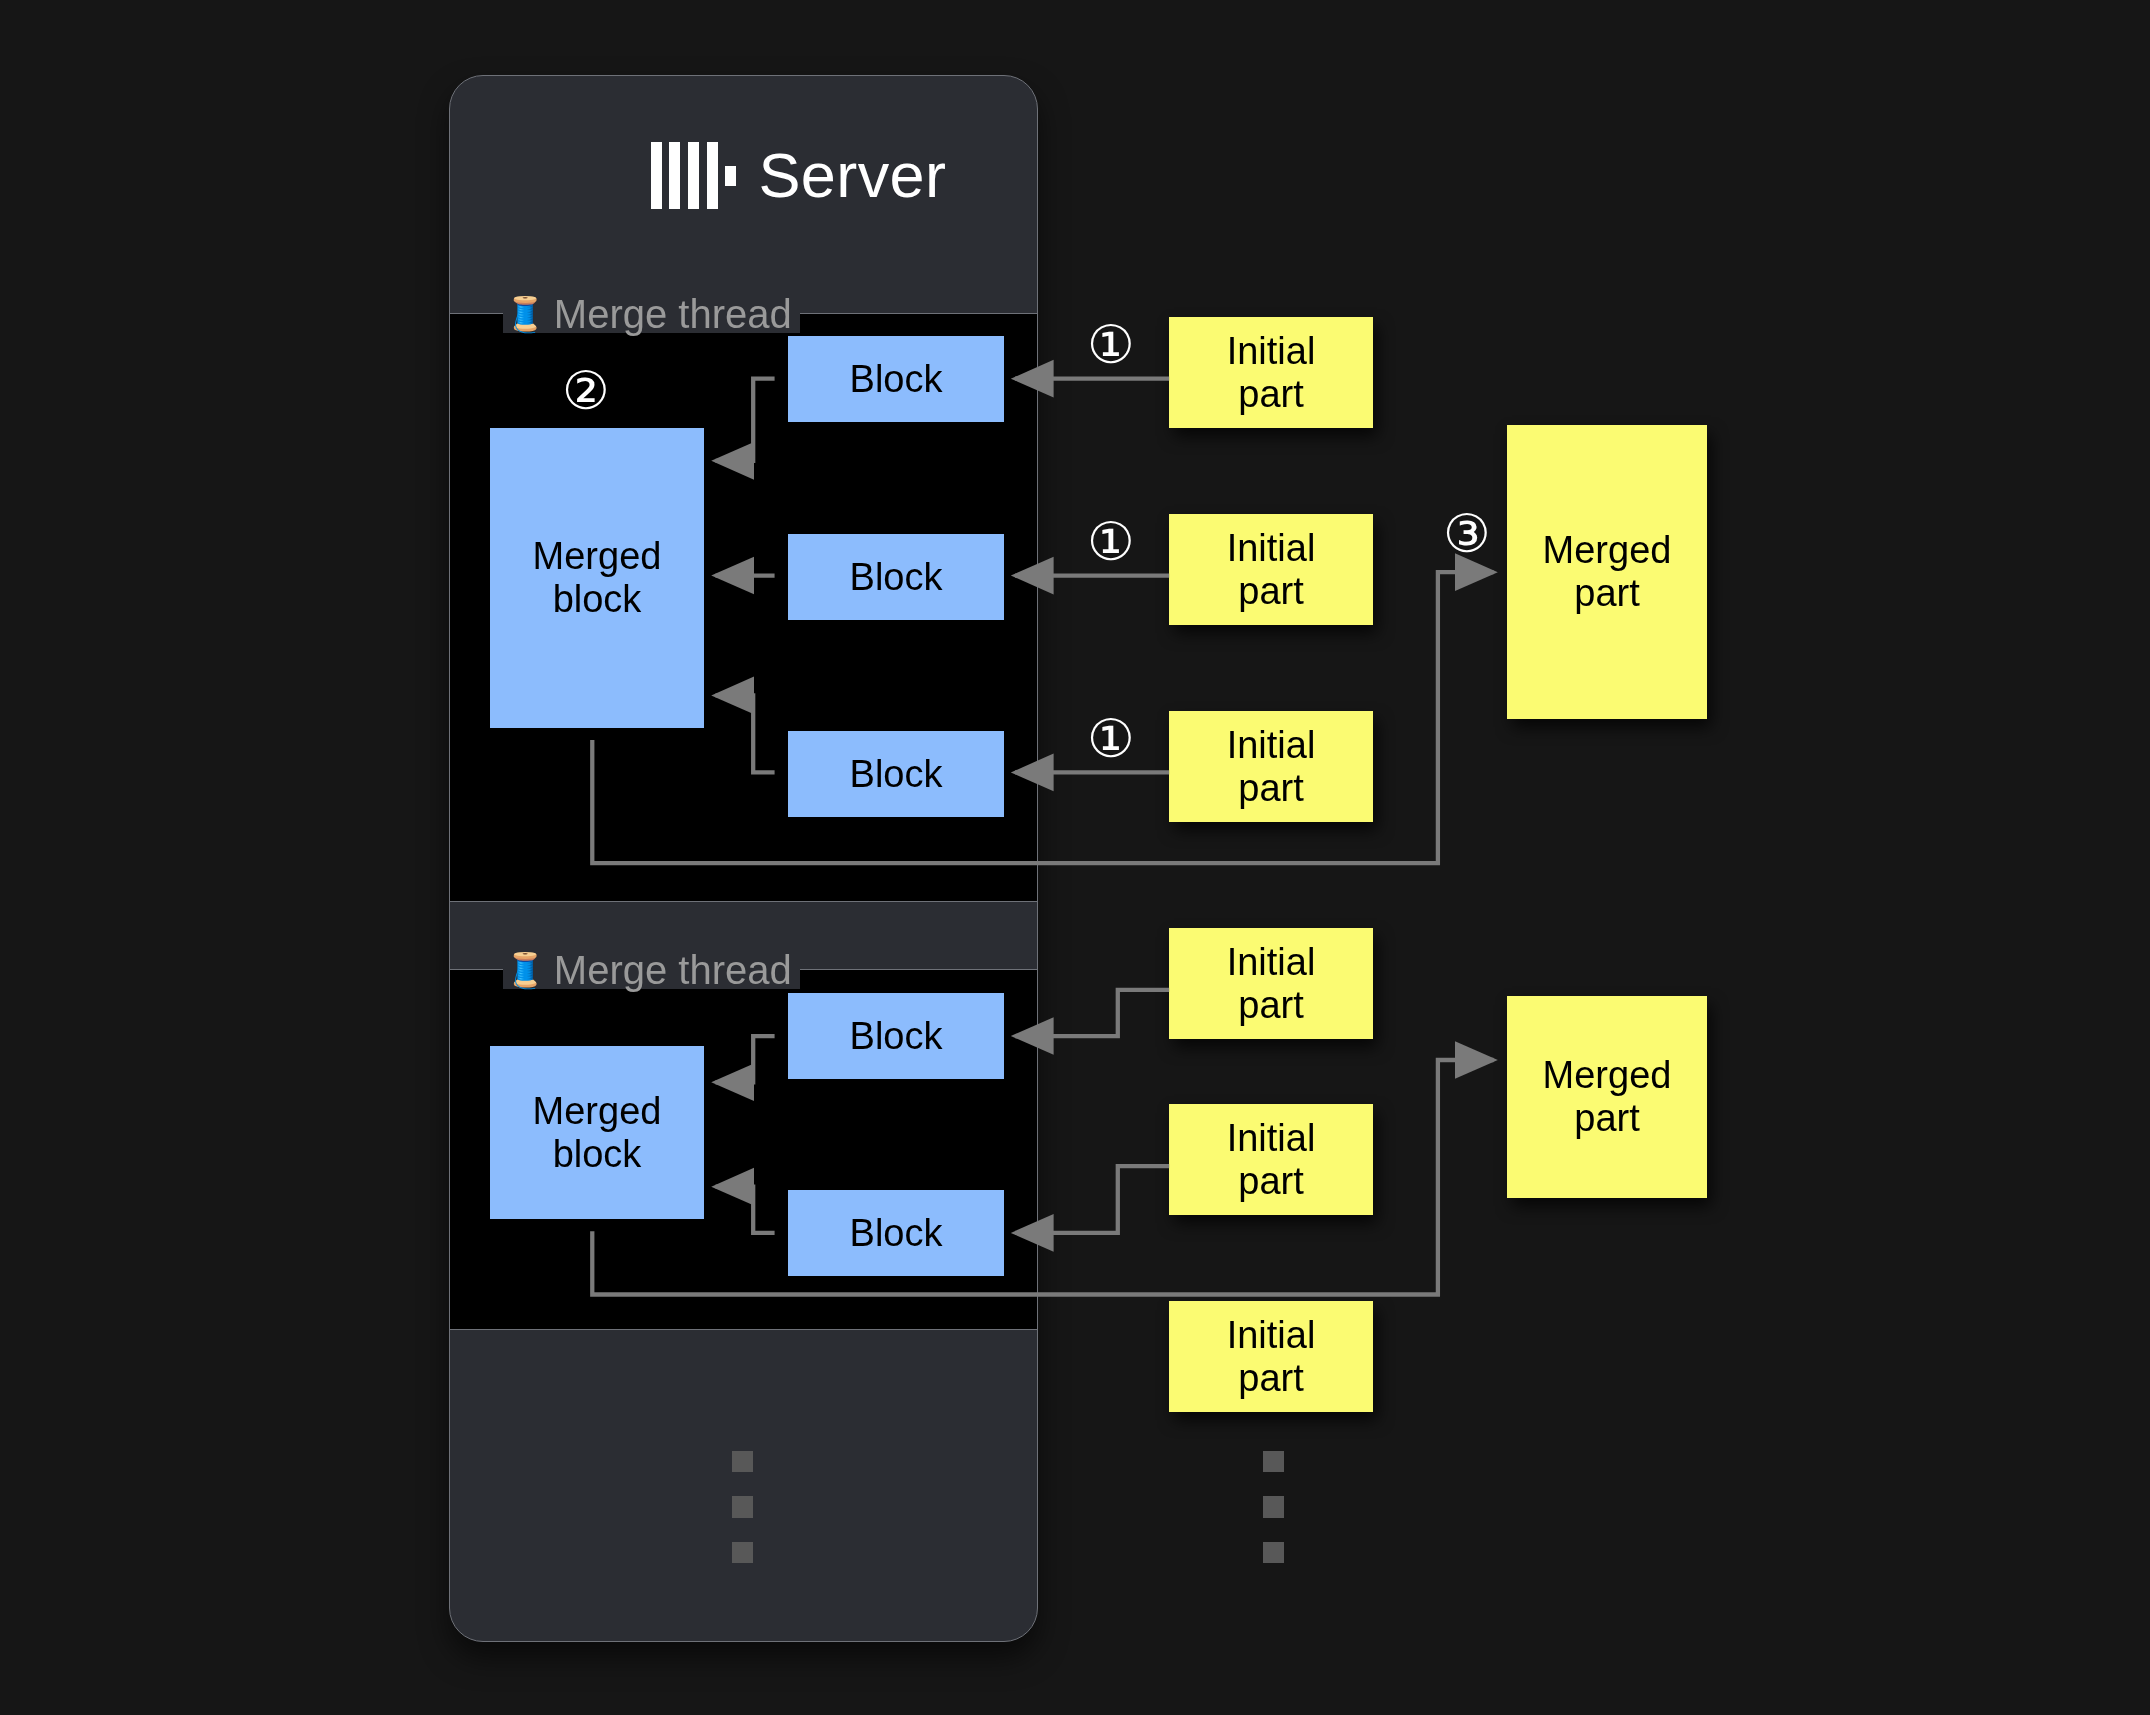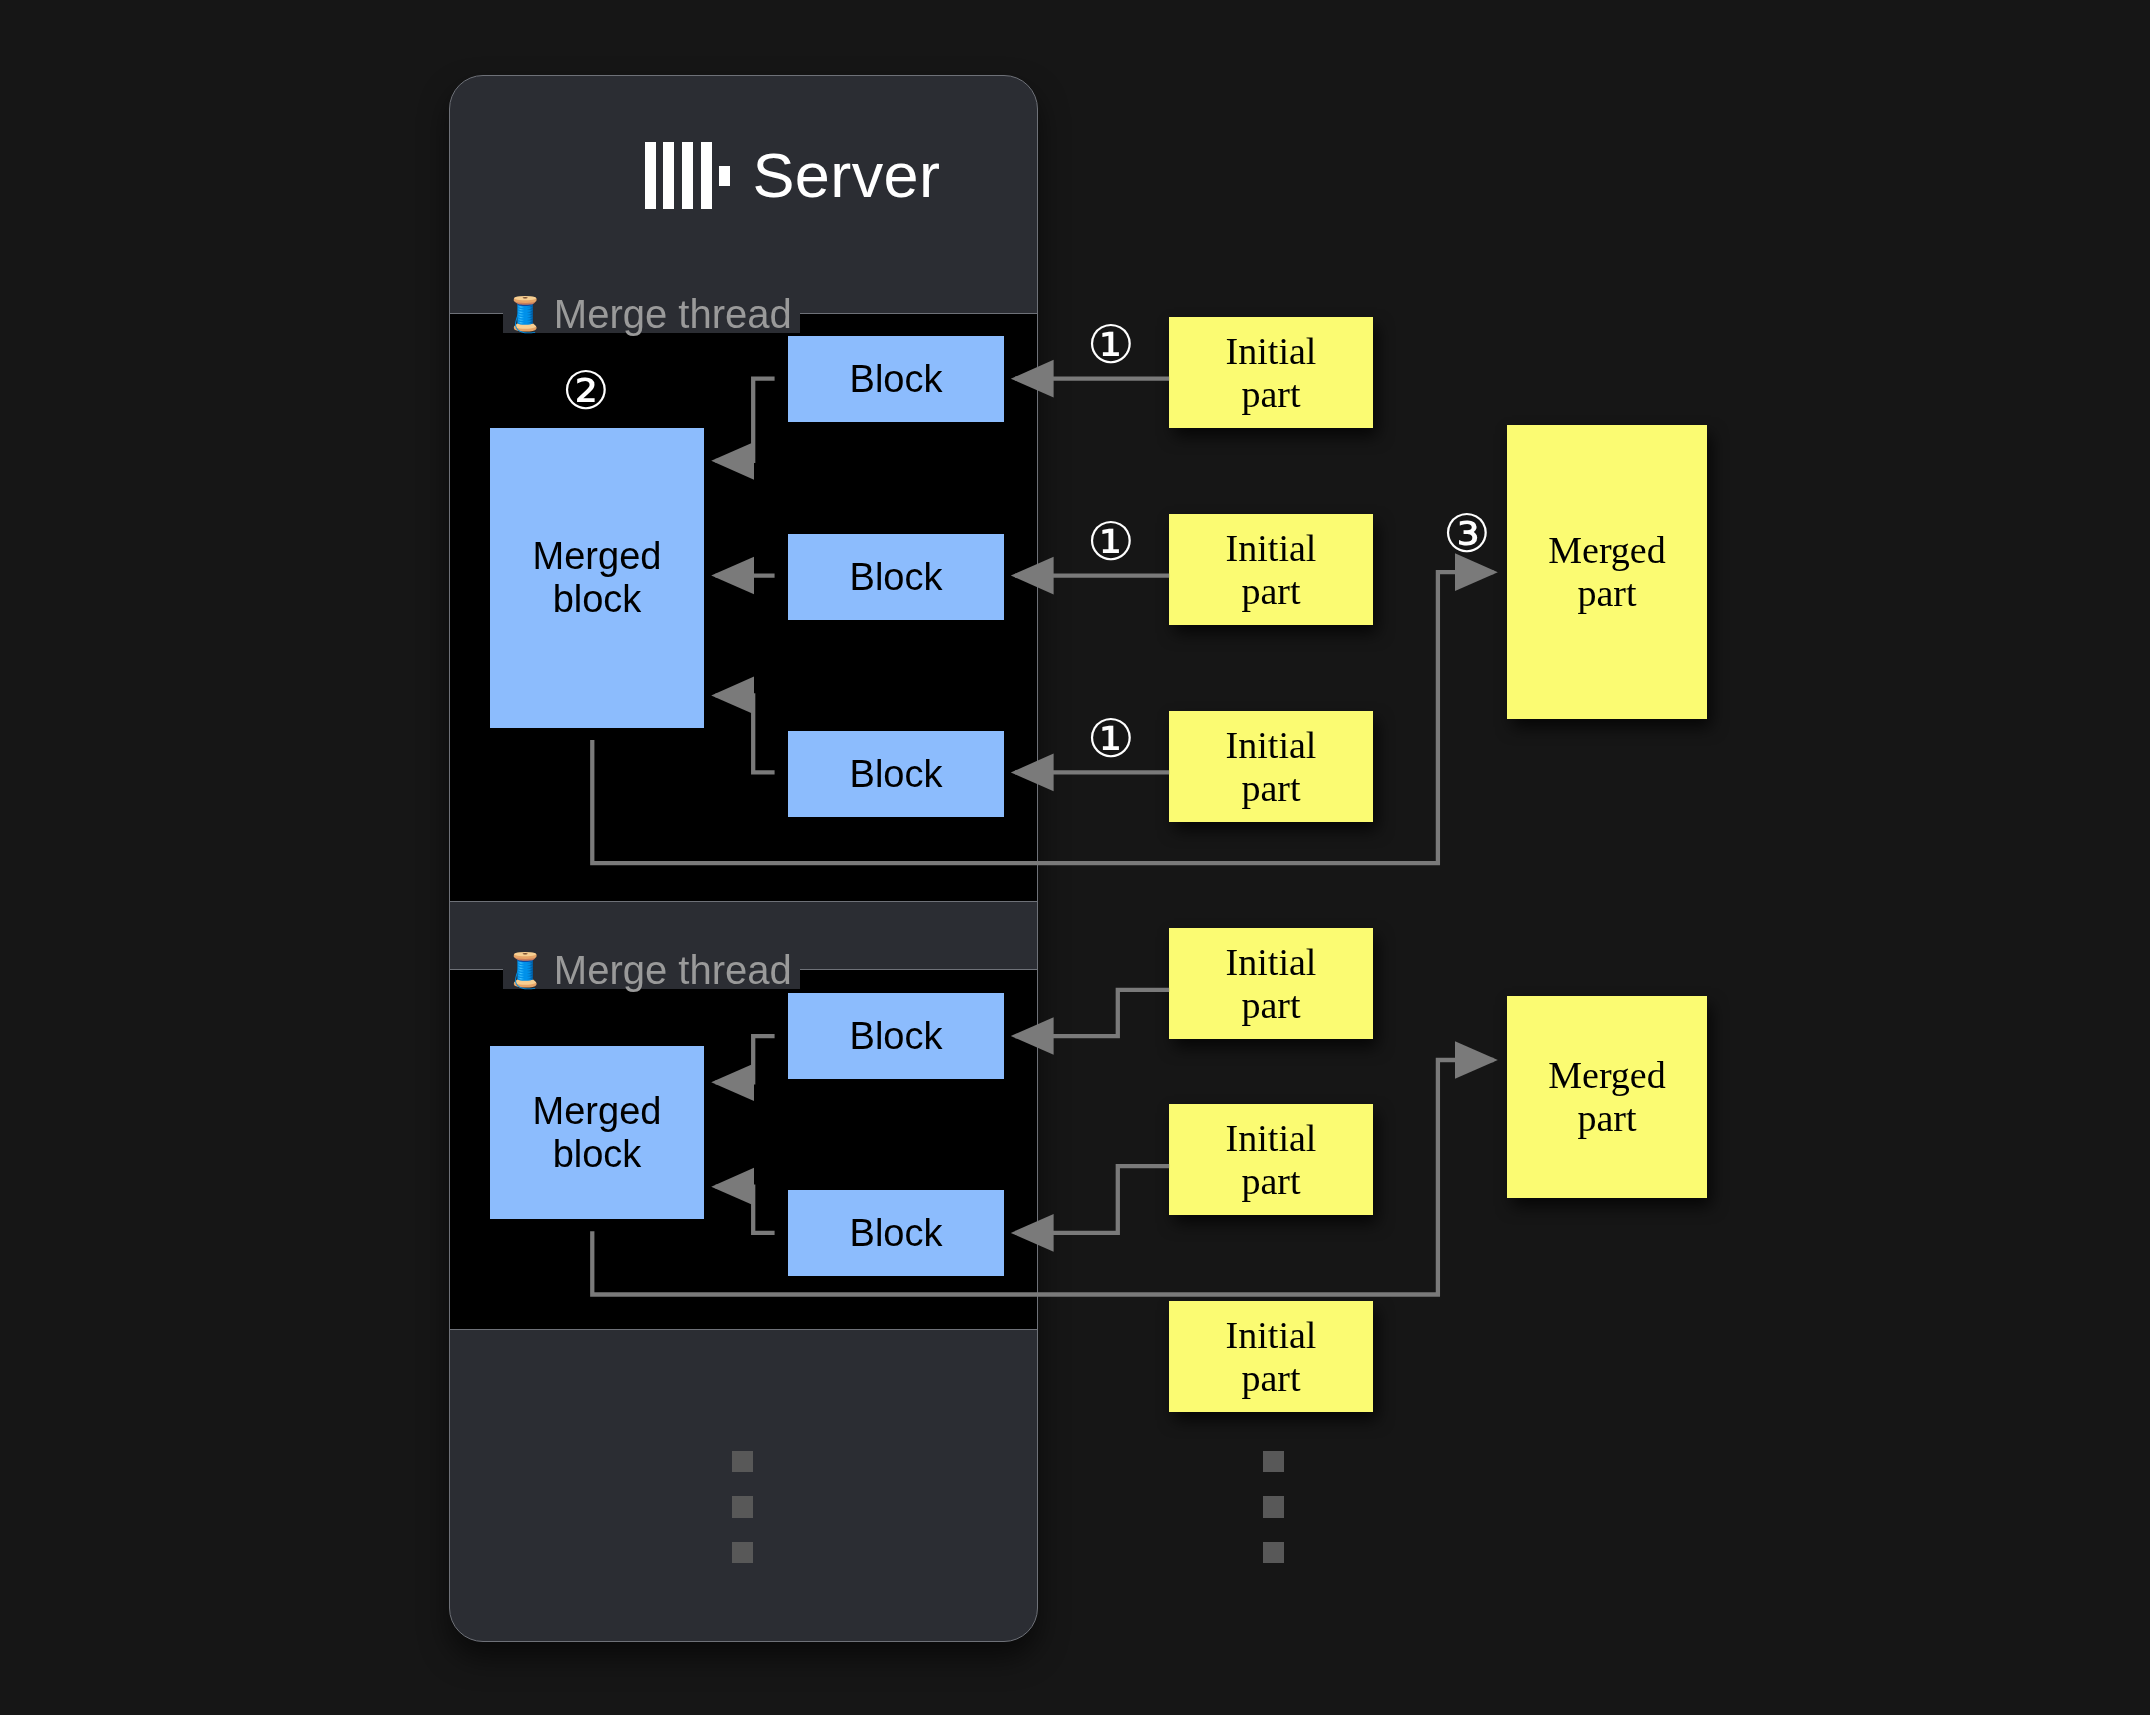--- a/index.html
+++ b/index.html
@@ -28,21 +28,21 @@
     width: 589px;
     height: 1567px;
     background: #2b2d33;
     border: 1.7px solid #6e7178;
     border-radius: 34px;
     box-sizing: border-box;
     box-shadow: 0 15.4px 29px rgba(0,0,0,0.55);
   }
   .server-header {
     position: absolute;
-    left: 8px;
+    left: 14px;
     top: 48px;
     width: 100%;
     height: 103px;
     display: flex;
     align-items: center;
     justify-content: center;
     gap: 22px;
     padding-left: 41px;
   }
   .ch-logo {
@@ -107,21 +107,20 @@
     text-align: center;
     color: #000000;
     font-size: 38px;
     line-height: 1.12;
     font-weight: 400;
   }
   .box.blue { background: #8cbcfd; }
   .box.yellow {
     background: #fbfb72;
     box-shadow: 5.1px 8.6px 15.4px rgba(0,0,0,0.75);
-    font-family: Liberation Serif, serif;
   }
 
   
   .marker {
     position: absolute;
     color: #ffffff;
     font-size: 53px;
     line-height: 1;
     font-family: "DejaVu Sans", sans-serif;
   }

